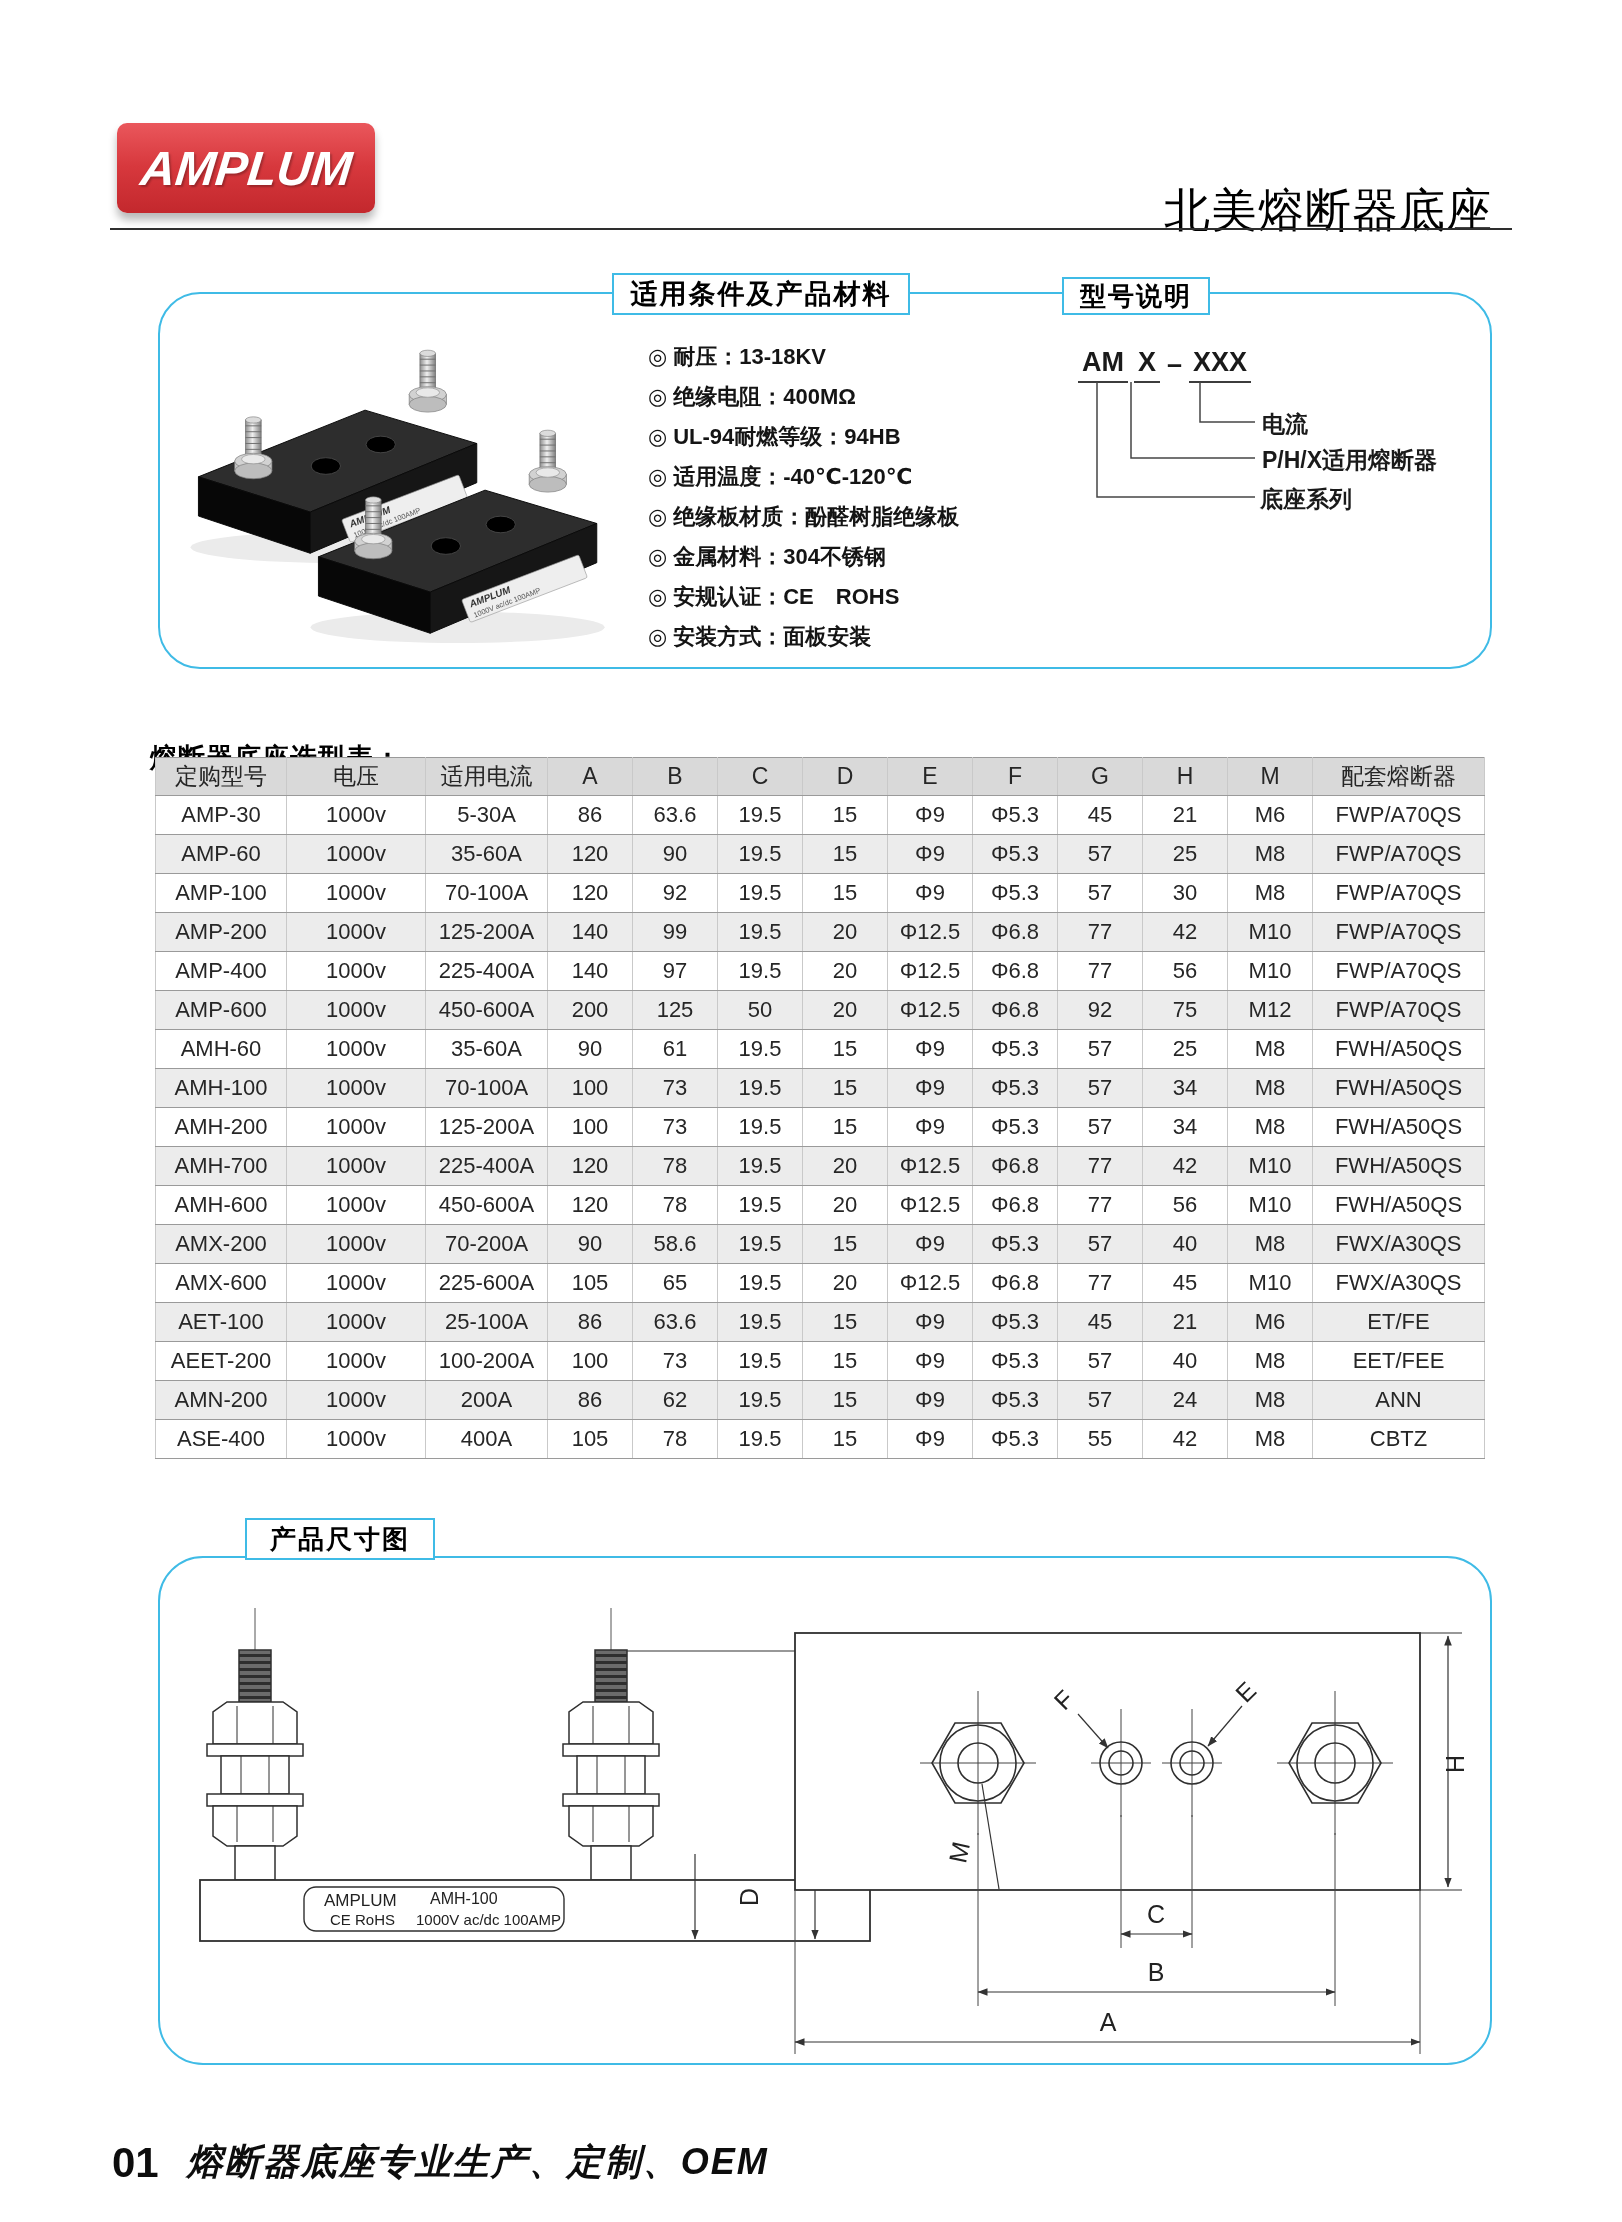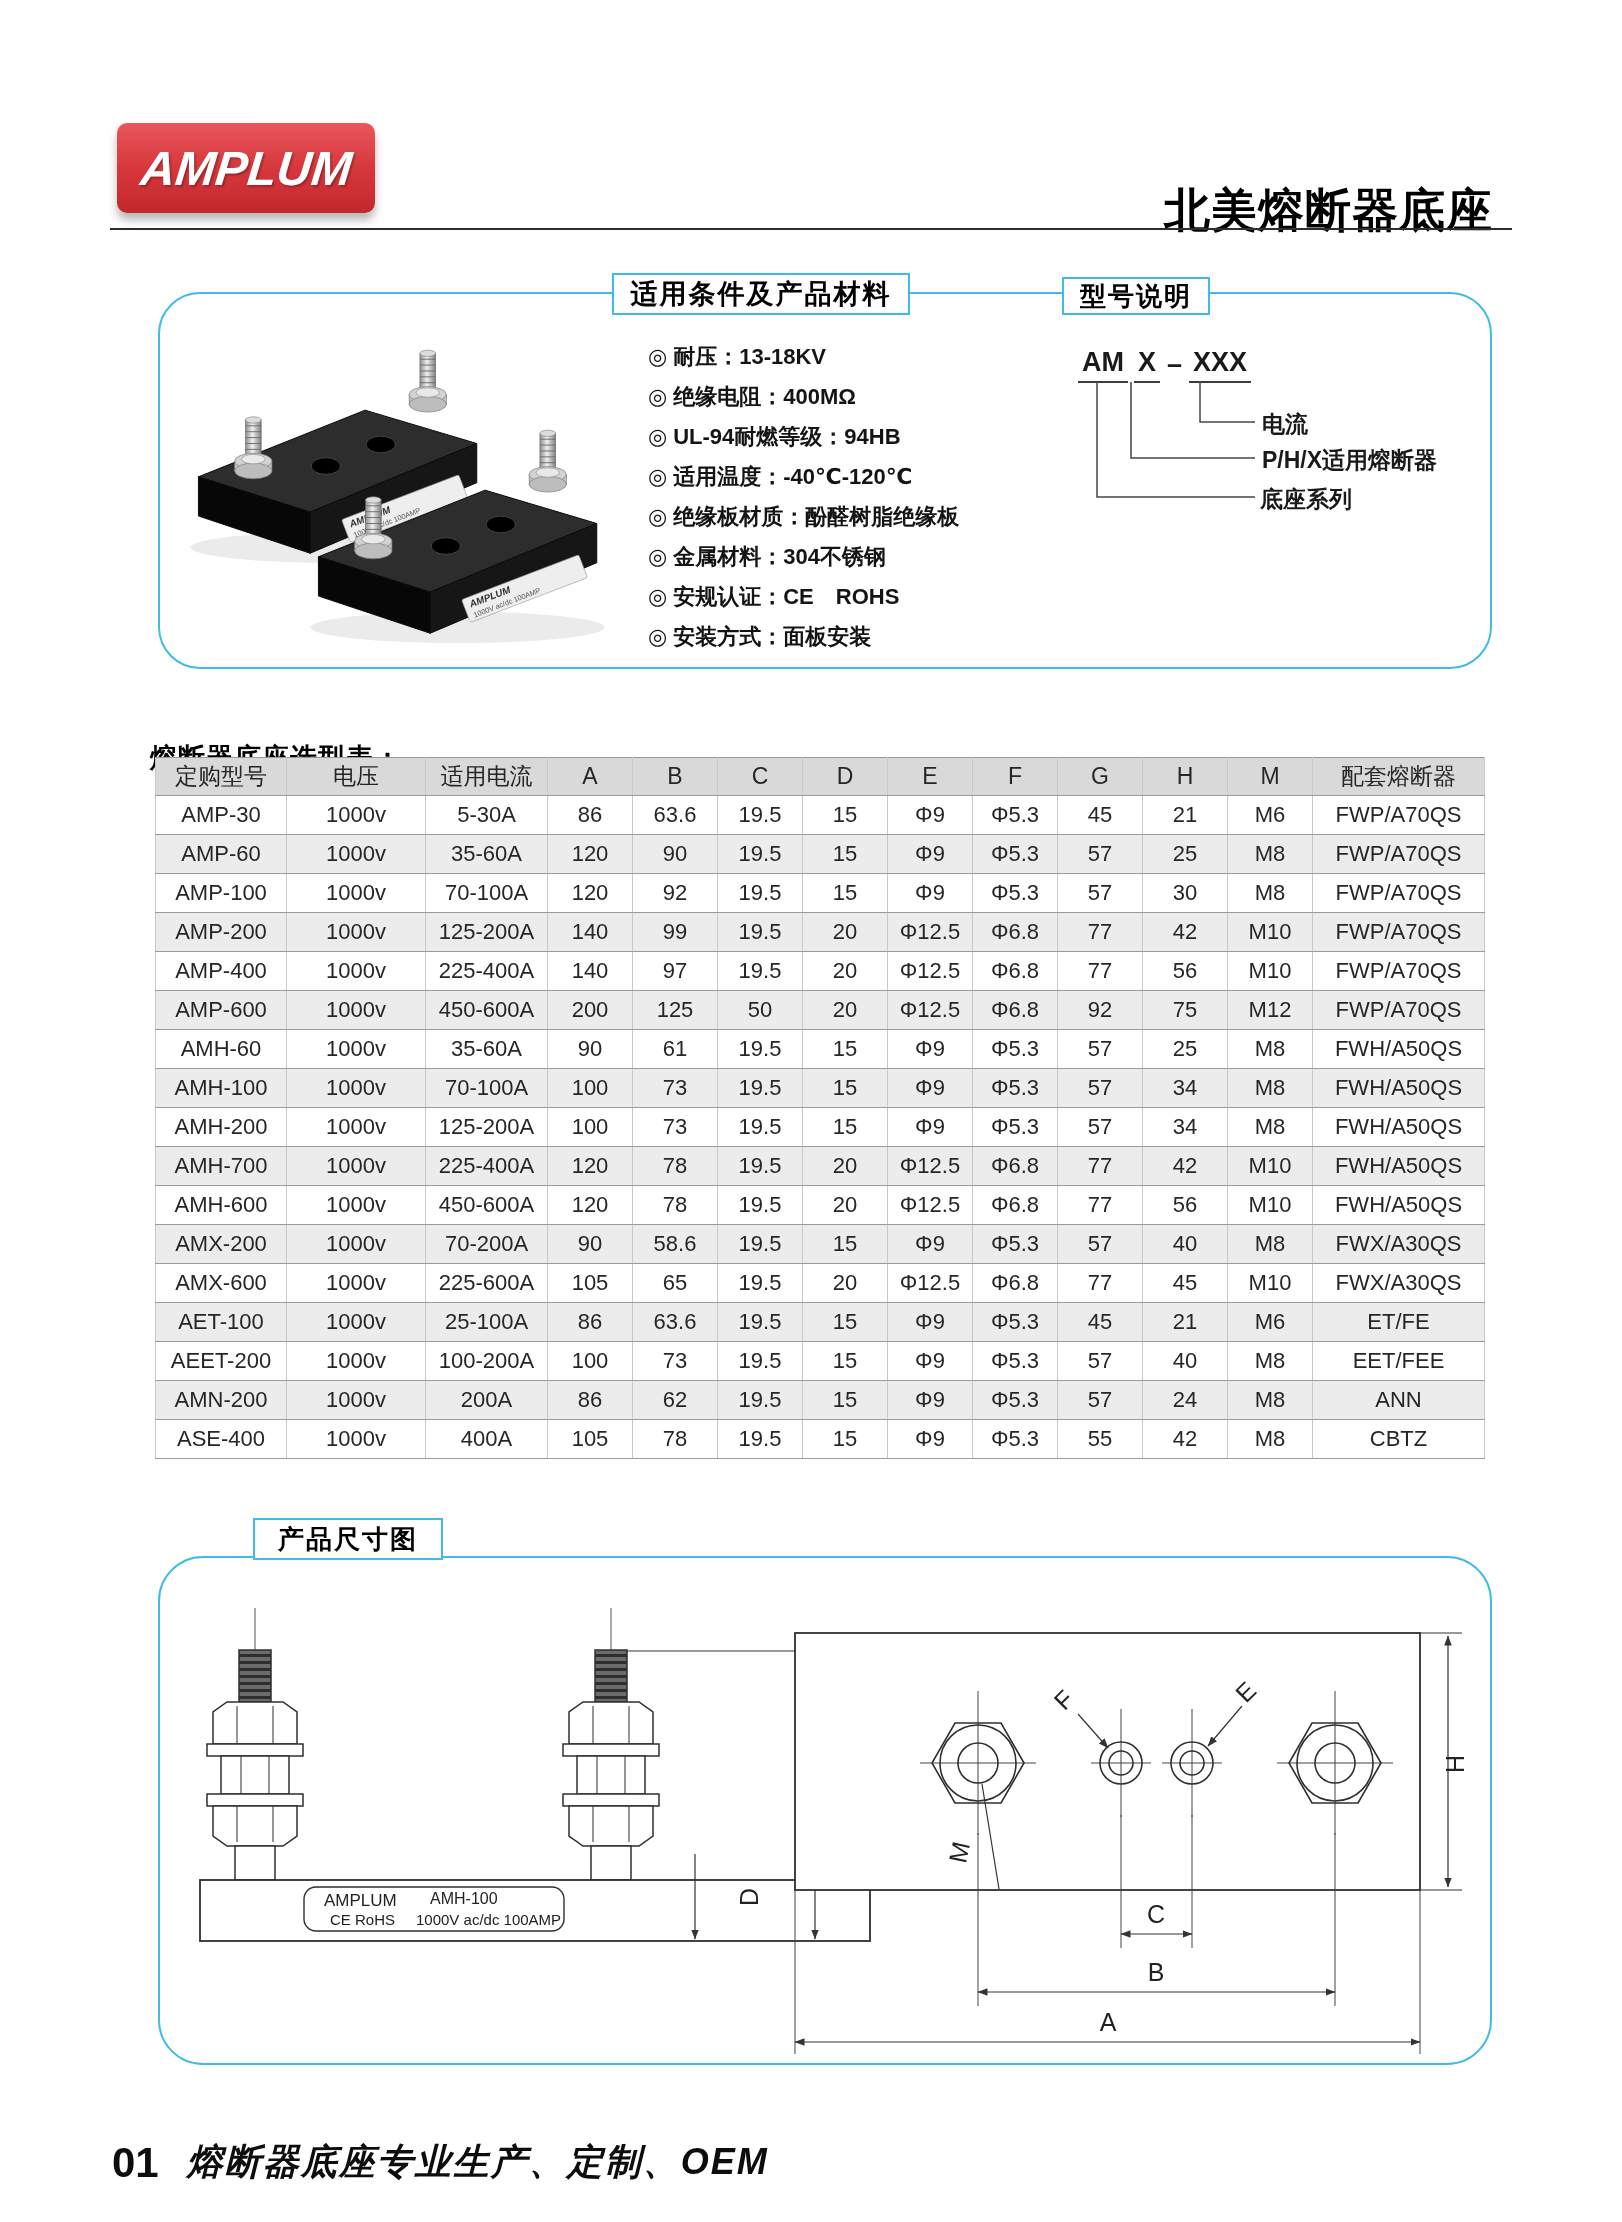--- a/index.html
+++ b/index.html
@@ -16,37 +16,37 @@
     background:linear-gradient(180deg,#ea575c 0%,#d7383d 48%,#c3282d 100%);
     box-shadow:0 7px 9px rgba(0,0,0,.28);
     display:flex;align-items:center;justify-content:center;
   }
   .logo span{
     color:#fff;font-weight:bold;font-style:italic;font-size:48px;
     letter-spacing:0px;transform:skewX(-6deg);
     text-shadow:2px 2px 2px rgba(0,0,0,.25);
   }
   .page-title{
-    top:180px;right:129px;font-size:46px;font-weight:bold;color:#000;
+    top:180px;right:129px;font-size:46px;font-weight:normal;color:#000;
     letter-spacing:1px;
   }
   .header-rule{left:110px;top:228px;width:1402px;height:2px;background:#2e2e2e;}
 
   
   .top-box{
     left:158px;top:292px;width:1330px;height:373px;
     border:2px solid #3FBBE6;border-radius:42px;background:#fff;
   }
   .sec-tag{
     background:#fff;border:2px solid #3FBBE6;text-align:center;
     font-weight:bold;color:#000;
   }
   .cond-tag{left:612px;top:273px;width:294px;height:38px;line-height:38px;font-size:27px;letter-spacing:2px;}
   .model-tag{left:1062px;top:277px;width:144px;height:34px;line-height:34px;font-size:26px;letter-spacing:2px;}
-  .dim-tag{left:253px;top:1518px;width:186px;height:38px;line-height:38px;font-size:26px;letter-spacing:2px;}
+  .dim-tag{left:245px;top:1518px;width:186px;height:38px;line-height:38px;font-size:26px;letter-spacing:2px;}
 
   .cond-list{left:648px;top:337px;width:380px;}
   .cond-item{height:40px;display:flex;align-items:center;font-size:22px;font-weight:bold;color:#141414;white-space:nowrap;}
   .cond-item .bullet{margin-right:6px;font-size:22px;font-weight:normal;}
 
   .model-code{
     left:1078px;top:347px;font-size:27px;font-weight:bold;color:#1a1a1a;
     display:flex;align-items:flex-end;white-space:nowrap;justify-content:flex-end;
   }
   .model-code .u{border-bottom:2px solid #3c3c3c;padding:0 4px 3px 4px;}

